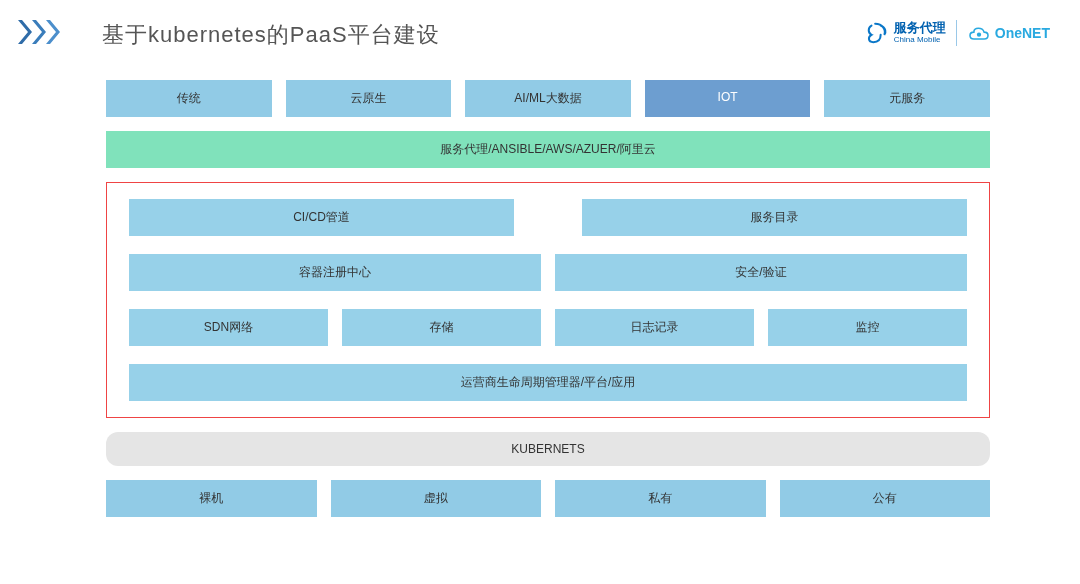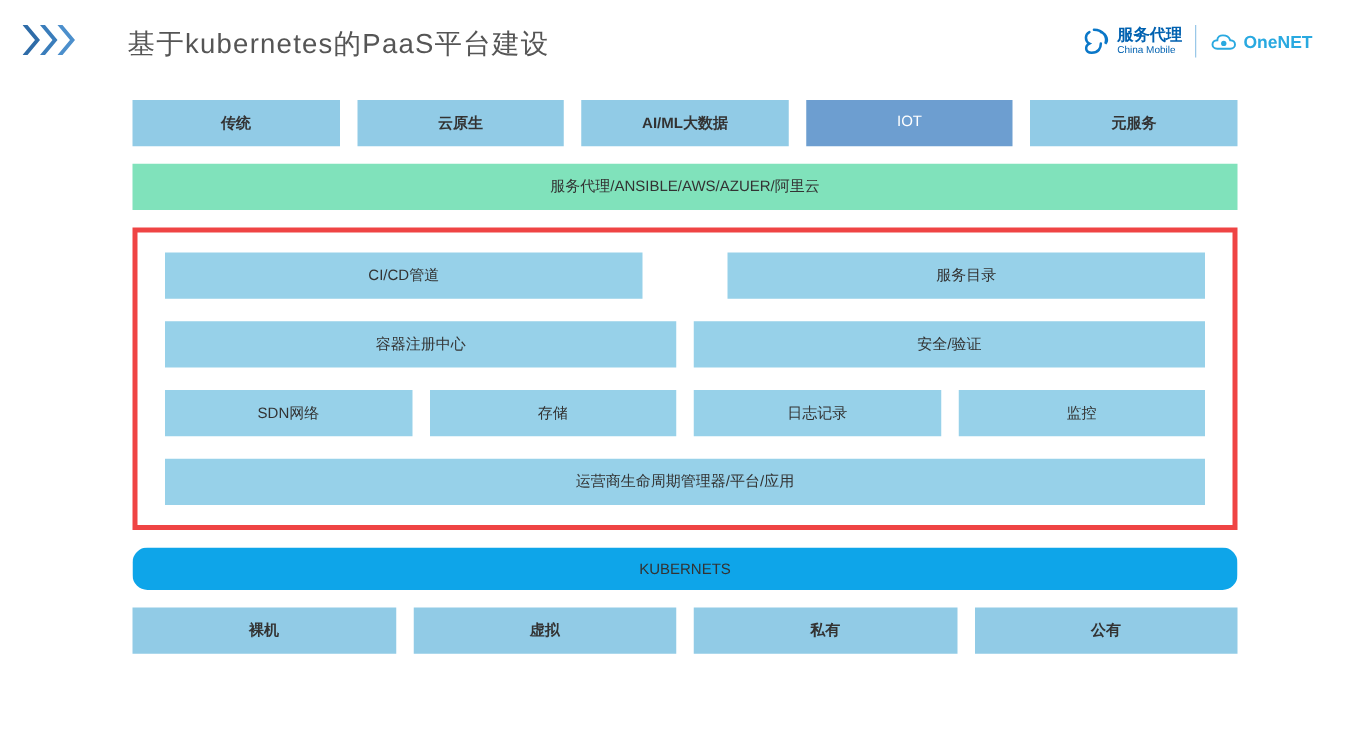--- a/index.html
+++ b/index.html
@@ -56,28 +56,28 @@
       margin-bottom: 14px;
     }
     .box {
       flex: 1;
       text-align: center;
       font-size: 12px;
       color: #333;
       padding: 9px 0;
       border: 1px solid rgba(0,0,0,0);
     }
-    .box-blue { background: #91cbe6; color: #333; font-weight: bold; }
+    .box-blue { background: #91cbe6; color: #333; }
     .box-full { background: #7aa5d0; color: #fff; }
     .box-iot { background: #6d9ed0; color:#fff; }
     .box-green { background: #80e2bb; color: #333; }
-    .box-indigo { background: #0ea5e9; color: #333; border-radius: 12px; }
+    .box-indigo { background: #e5e5e5; color: #333; border-radius: 12px; }
 
     .container {
-      border: 4px solid #ef4444;
+      border: 1px solid #ef4444;
       padding: 16px 22px 10px 22px;
       margin-bottom: 14px;
     }
     .container .row .box { background: #97d1e9; }
     .container .row { margin-bottom: 18px; }
     .container .row:last-child { margin-bottom: 6px; }
     .row2 > .box { flex: 1; }
     .row-spacer { width: 40px; flex: 0 0 40px; }
   </style>
 </head>

